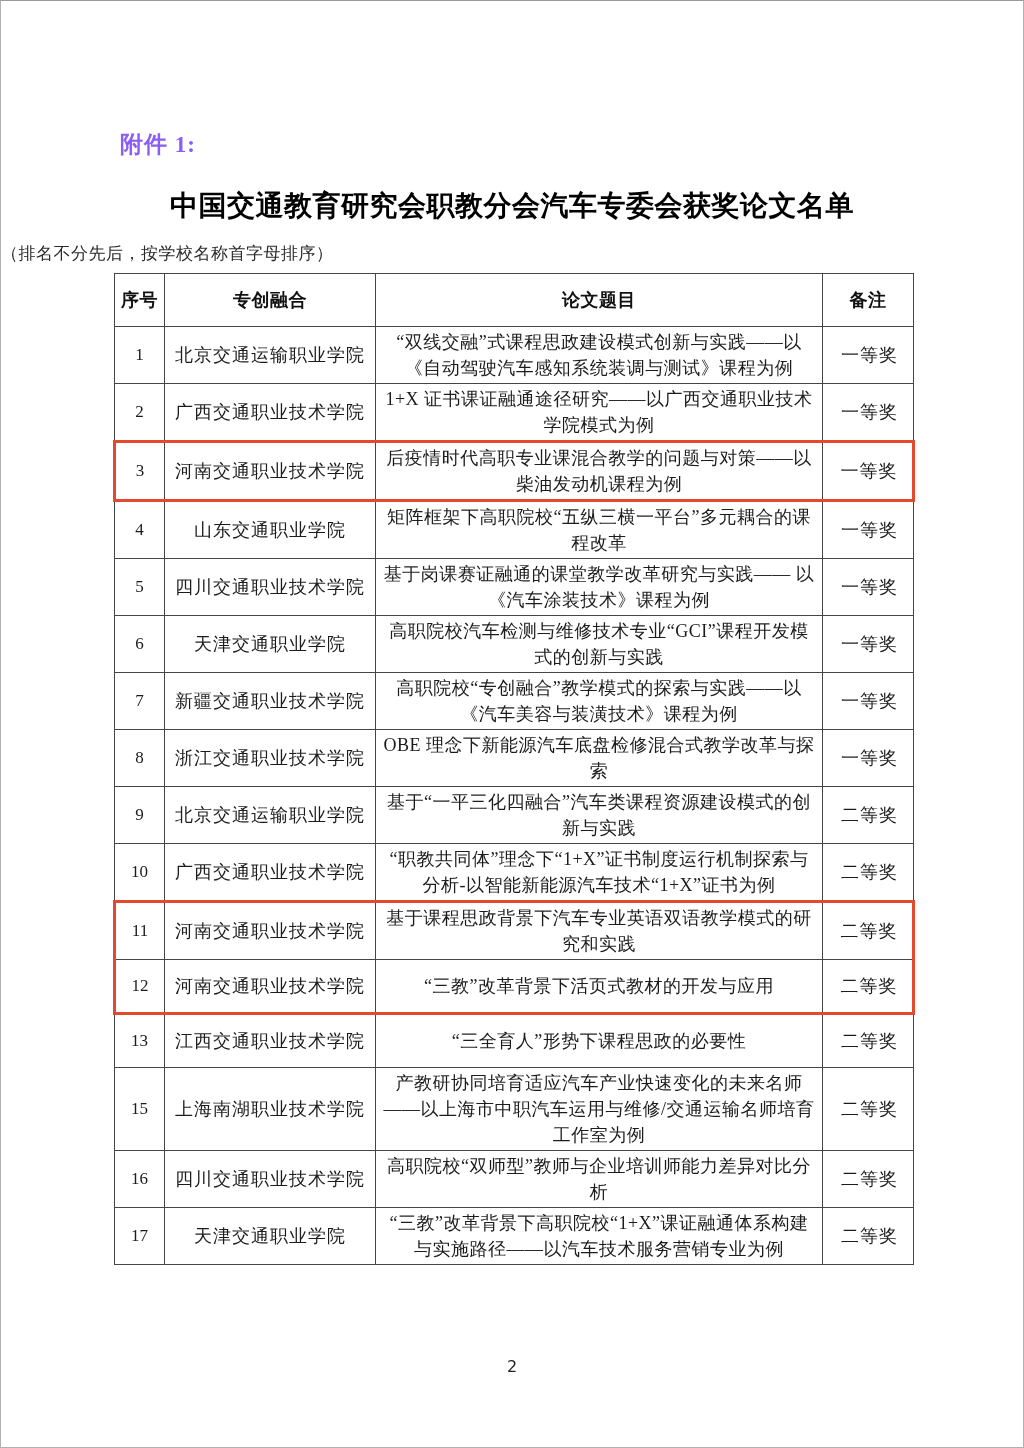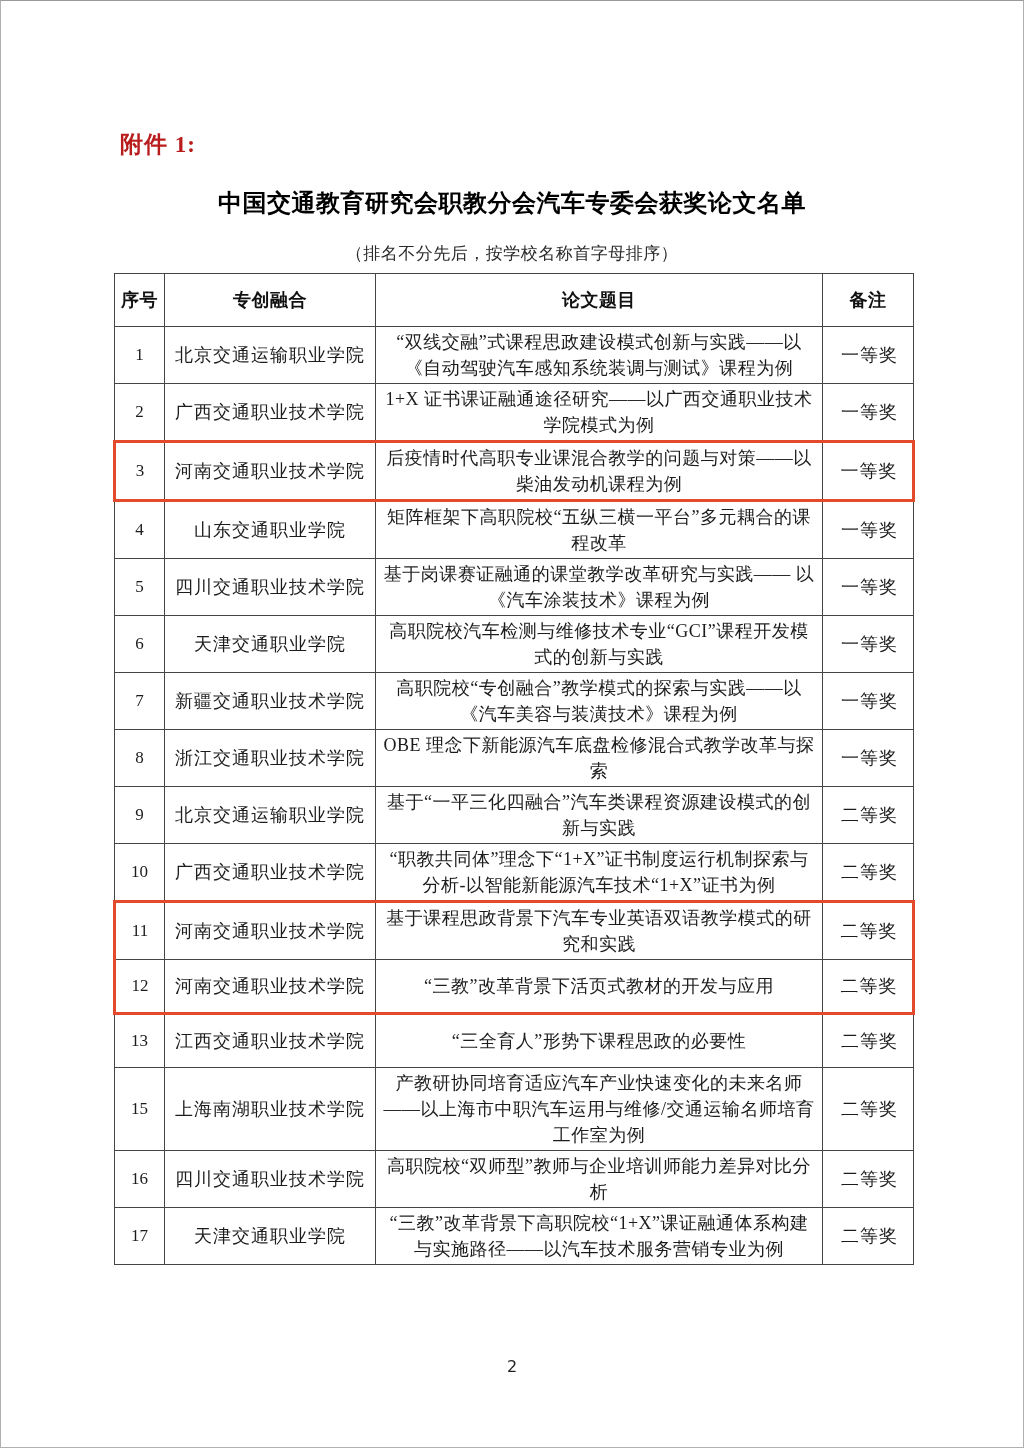--- a/index.html
+++ b/index.html
@@ -25,41 +25,41 @@
     border: 1px solid #b0b0b0;
     border-top-color: #999;
     background: #fff;
   }
   .attachment-label {
     position: absolute;
     left: 119px;
     top: 128px;
     font-size: 23px;
     font-weight: bold;
-    color: #b91c1c;
+    color: #8b5cf6;
     letter-spacing: 1px;
   }
   .doc-title {
     position: absolute;
     left: 0;
     right: 0;
     top: 186px;
     margin: 0;
     text-align: center;
-    font-size: 24px;
+    font-size: 28px;
     font-weight: bold;
     color: #000;
     letter-spacing: 0.5px;
   }
   .doc-subtitle {
     position: absolute;
     left: 0;
     right: 0;
     top: 241px;
-    text-align: center;
+    text-align: left;
     font-size: 17px;
     color: #2a2a2a;
     letter-spacing: 0.5px;
   }
   table.awards {
     position: absolute;
     left: 112px;
     top: 272px;
     width: 799px;
     border-collapse: collapse;

